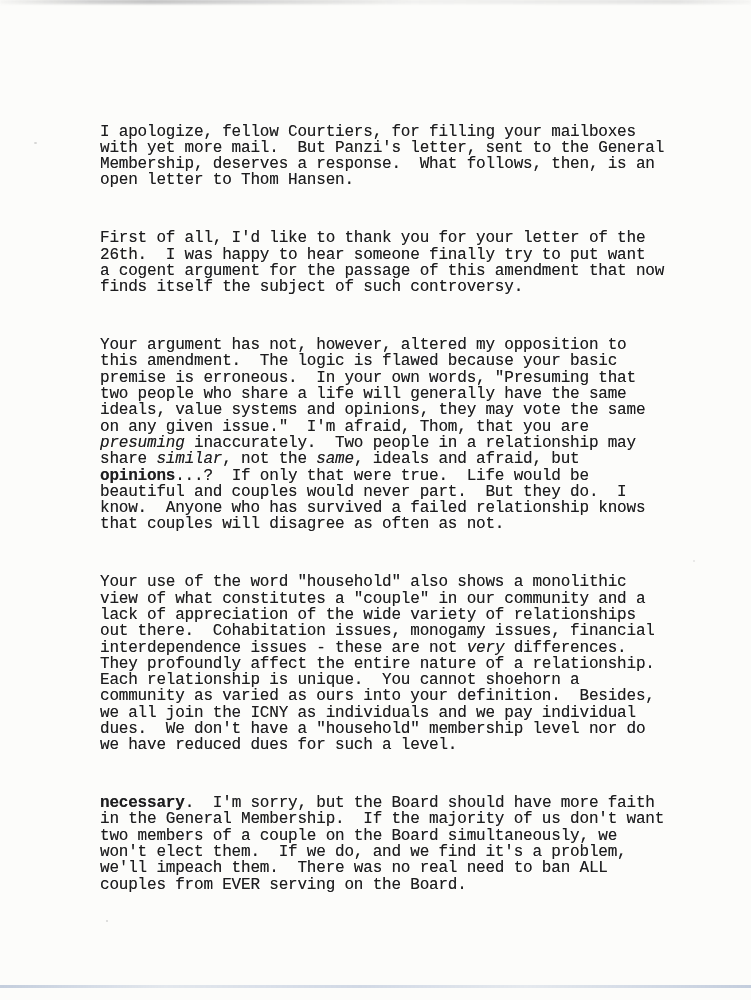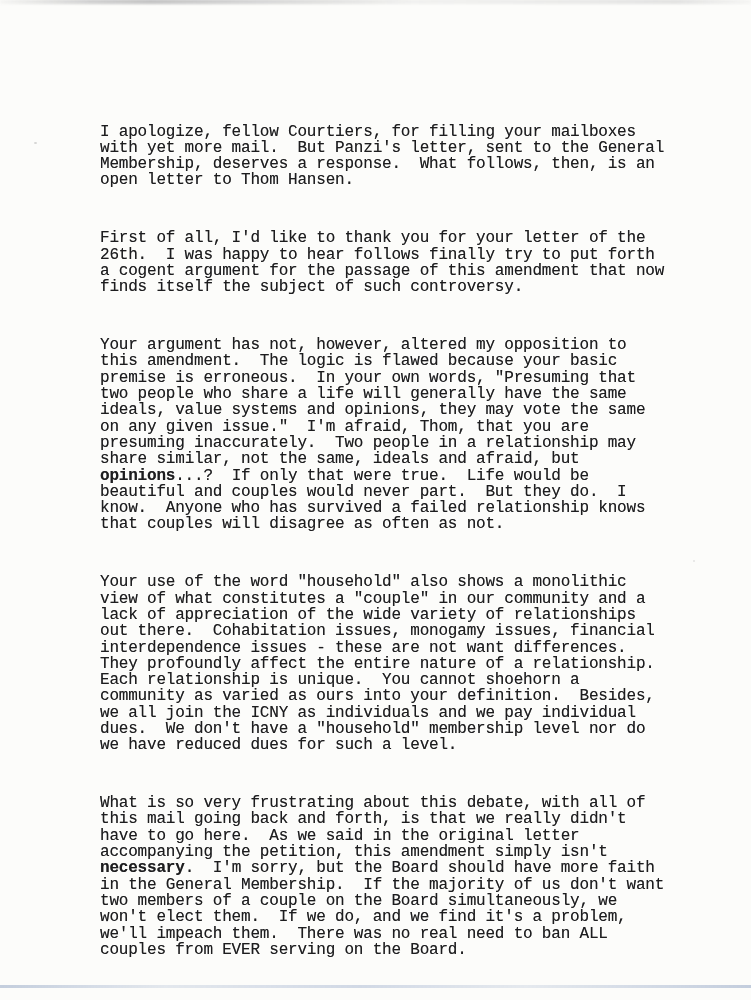--- a/index.html
+++ b/index.html
@@ -27,21 +27,21 @@
     width: 600px;
     font-size: 16px;
     line-height: 16.3px;
     letter-spacing: -0.2px;
     white-space: pre-wrap;
     text-shadow: 0 0 0.5px rgba(25,25,28,0.55);
   }
   .para {
     margin: 0 0 9px 0;
   }
-  .it { }
+  .it { font-style: italic; }
   .bd { font-weight: 700; font-family: Liberation Mono, monospace; }
 
   
   .artifact { position: absolute; pointer-events: none; }
   .top-smudge {
     left: 0; top: 0; width: 751px; height: 6px;
     background:
       linear-gradient(90deg,
         rgba(90,90,95,0.05) 0%,
         rgba(60,60,66,0.30) 12%,
@@ -85,51 +85,47 @@
   <div class="speck s1"></div>
   <div class="speck s2"></div>
   <div class="speck s3"></div>
 
   <div class="content">
     <p class="para"><span>I apologize, fellow Courtiers, for filling your mailboxes
 with yet more mail.  But Panzi's letter, sent to the General
 Membership, deserves a response.  What follows, then, is an
 open letter to Thom Hansen.</span></p>
     <p class="para"><span>First of all, I'd like to thank you for your letter of the
-26th.  I was happy to hear follows finally try to put forth
+26th.  I was happy to hear someone finally try to put want
 a cogent argument for the passage of this amendment that now
 finds itself the subject of such controversy.</span></p>
     <p class="para"><span>Your argument has not, however, altered my opposition to
 this amendment.  The logic is flawed because your basic
 premise is erroneous.  In your own words, "Presuming that
 two people who share a life will generally have the same
 ideals, value systems and opinions, they may vote the same
 on any given issue."  I'm afraid, Thom, that you are
 </span><span class="it">presuming</span><span> inaccurately.  Two people in a relationship may
 share </span><span class="it">similar</span><span>, not the </span><span class="it">same</span><span>, ideals and afraid, but
 </span><span class="bd">opinions</span><span>...?  If only that were true.  Life would be
 beautiful and couples would never part.  But they do.  I
 know.  Anyone who has survived a failed relationship knows
 that couples will disagree as often as not.</span></p>
     <p class="para"><span>Your use of the word "household" also shows a monolithic
 view of what constitutes a "couple" in our community and a
 lack of appreciation of the wide variety of relationships
 out there.  Cohabitation issues, monogamy issues, financial
-interdependence issues - these are not </span><span class="it">want</span><span> differences.
+interdependence issues - these are not </span><span class="it">very</span><span> differences.
 They profoundly affect the entire nature of a relationship.
 Each relationship is unique.  You cannot shoehorn a
 community as varied as ours into your definition.  Besides,
 we all join the ICNY as individuals and we pay individual
 dues.  We don't have a "household" membership level nor do
 we have reduced dues for such a level.</span></p>
-    <p class="para"><span>What is so very frustrating about this debate, with all of
-this mail going back and forth, is that we really didn't
-have to go here.  As we said in the original letter
-accompanying the petition, this amendment simply isn't
-</span><span class="bd">necessary</span><span>.  I'm sorry, but the Board should have more faith
+    <p class="para"><span class="bd">necessary</span><span>.  I'm sorry, but the Board should have more faith
 in the General Membership.  If the majority of us don't want
 two members of a couple on the Board simultaneously, we
 won't elect them.  If we do, and we find it's a problem,
 we'll impeach them.  There was no real need to ban ALL
 couples from EVER serving on the Board.</span></p>
     
   </div>
 
   <div class="artifact bottom-edge"></div>
 </div>

